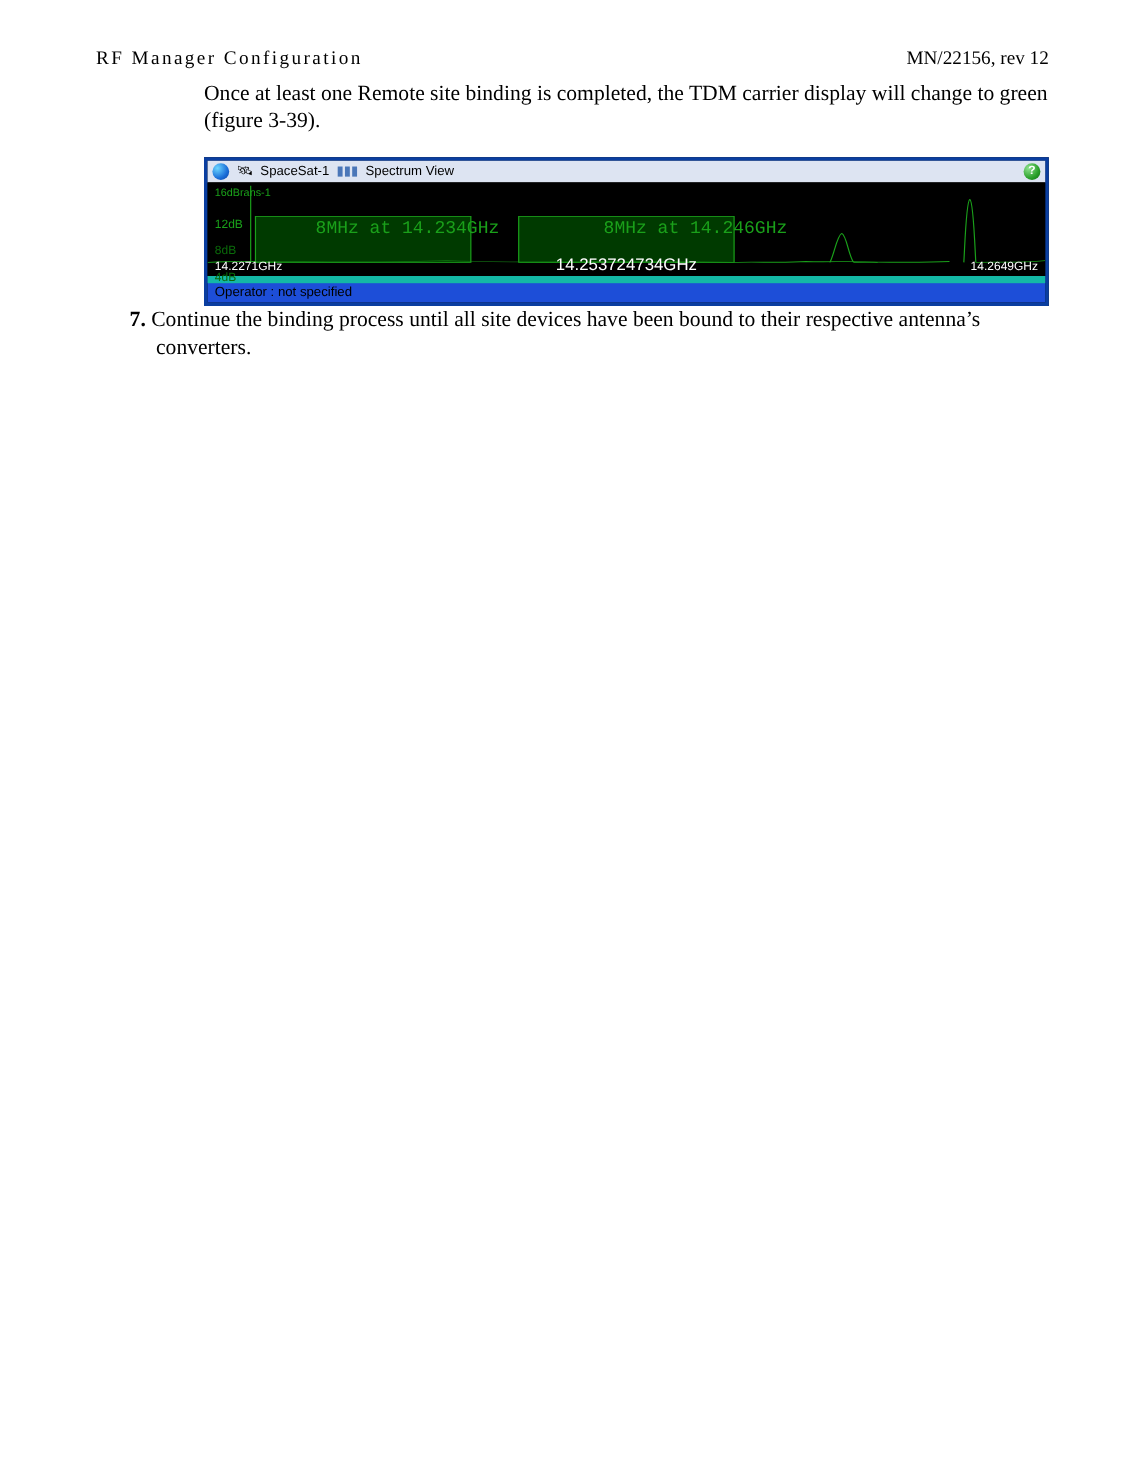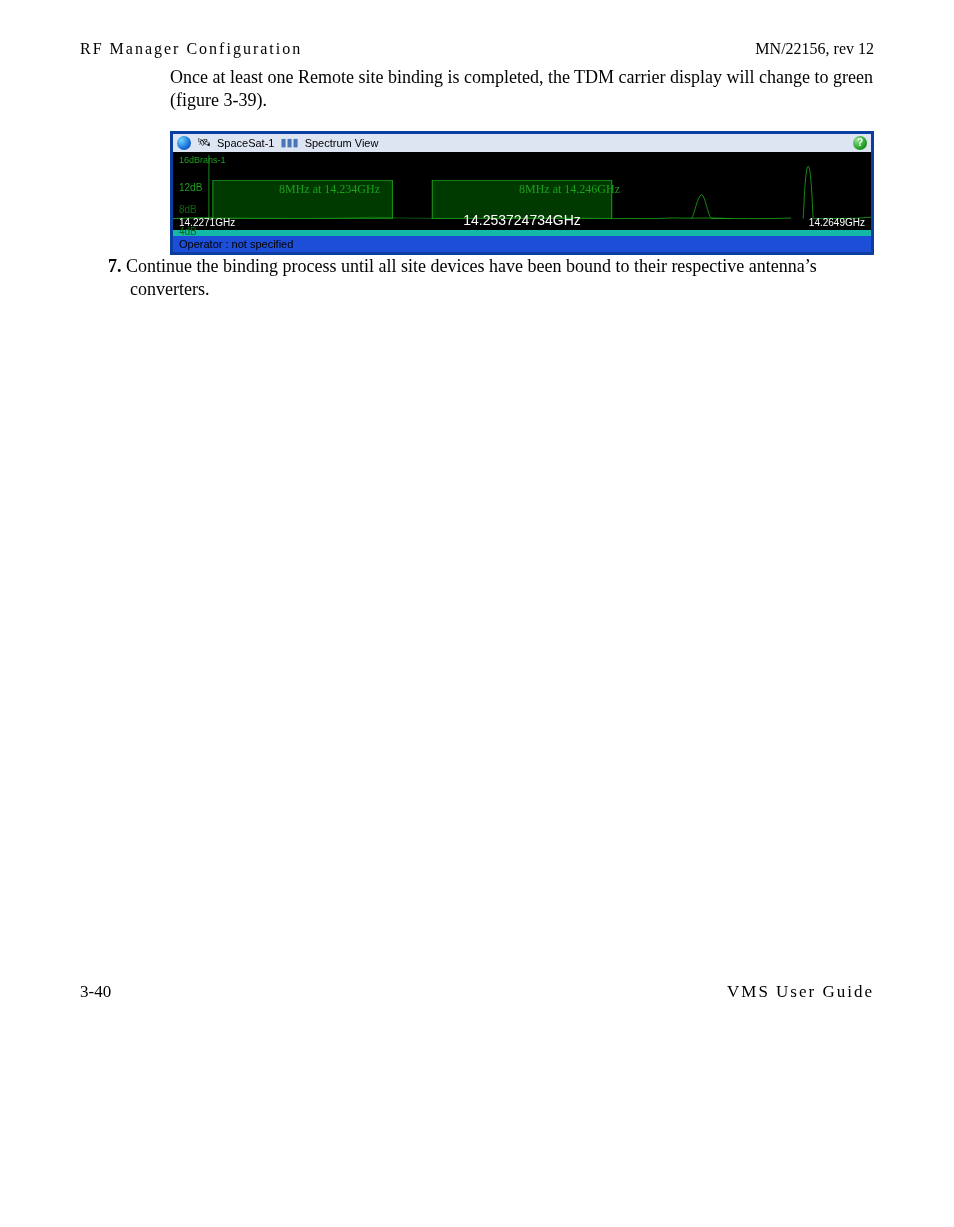--- a/index.html
+++ b/index.html
@@ -136,23 +136,22 @@
   position: absolute;
   bottom: 2px;
   right: 6px;
   color: #fff;
   font-family: Tahoma, Arial, sans-serif;
   font-size: 10px;
 }
 .carrier-label {
   position: absolute;
   color: #1aa01a;
-  font-family: Liberation Serif, serif;
-  font-size: 12px;
-  margin-left: 16px;
+  font-family: Liberation Mono, monospace;
+  font-size: 15px;
 }
 .carrier-label.c1 { top: 30px; left: 90px; }
 .carrier-label.c2 { top: 30px; left: 330px; }
 svg.spec {
   position: absolute;
   left: 0;
   top: 0;
   width: 100%;
   height: 100%;
 }
@@ -245,18 +244,14 @@
     <span class="x-right">14.2649GHz</span>
   </div>
   <div class="statusbar">Operator : not specified</div>
 </div>
 
 
 <div class="step">
   <span class="num">7.</span><span> Continue the binding process until all site devices have been bound to their respective antenna’s converters.</span>
 </div>
 
-<div class="footer">
-  <div>3-40</div>
-  <div class="footer-right">VMS User Guide</div>
-</div>
 
 </div>
 
 </body></html>

